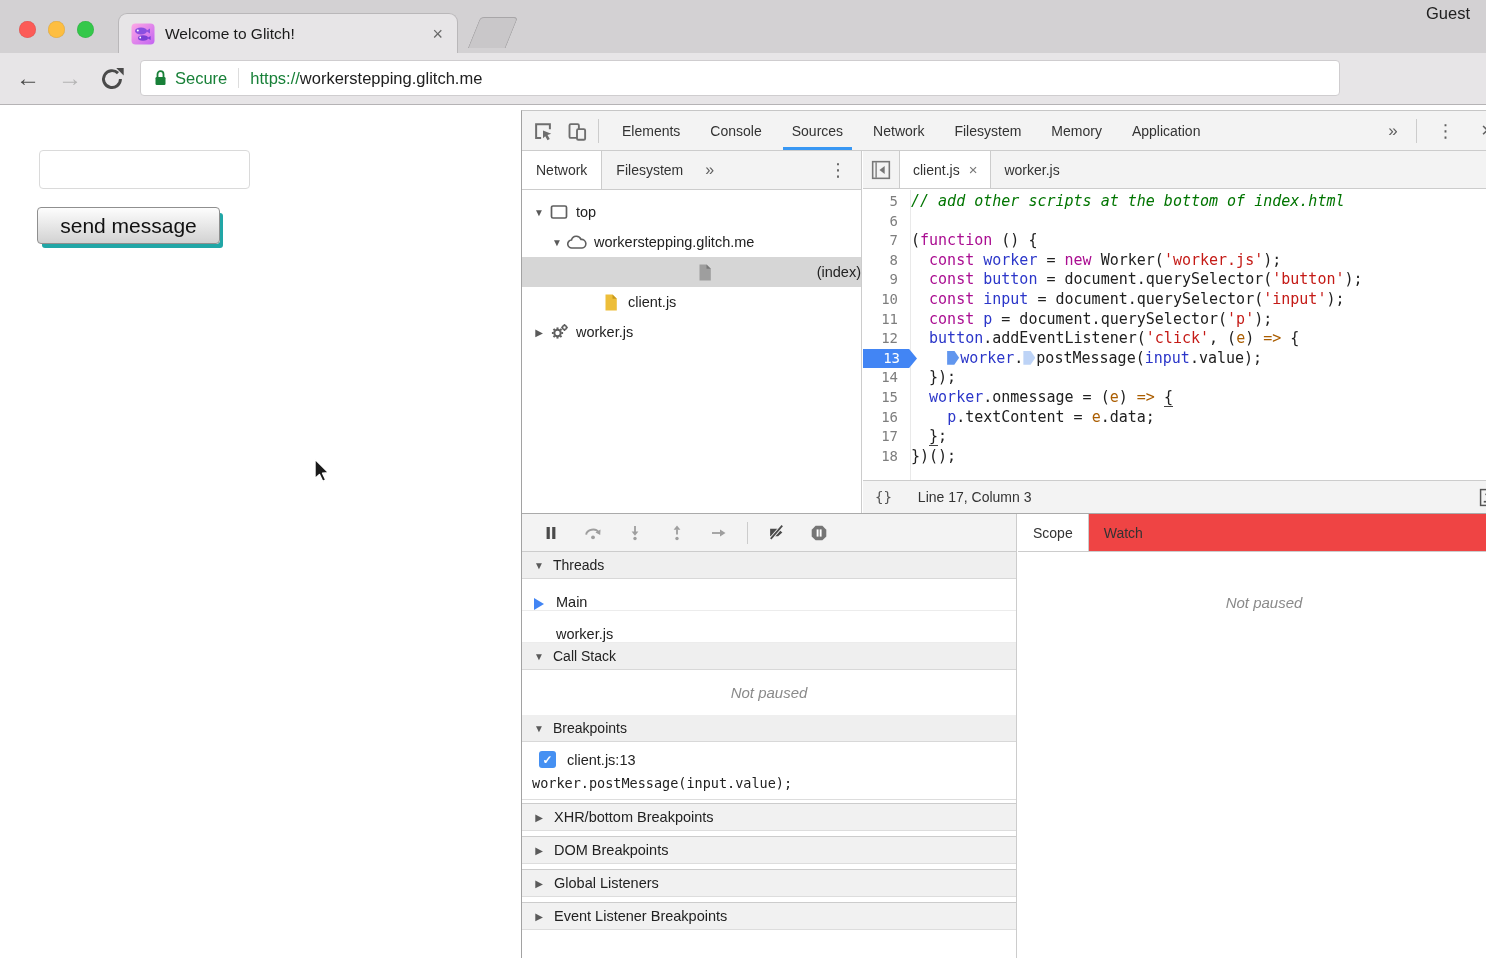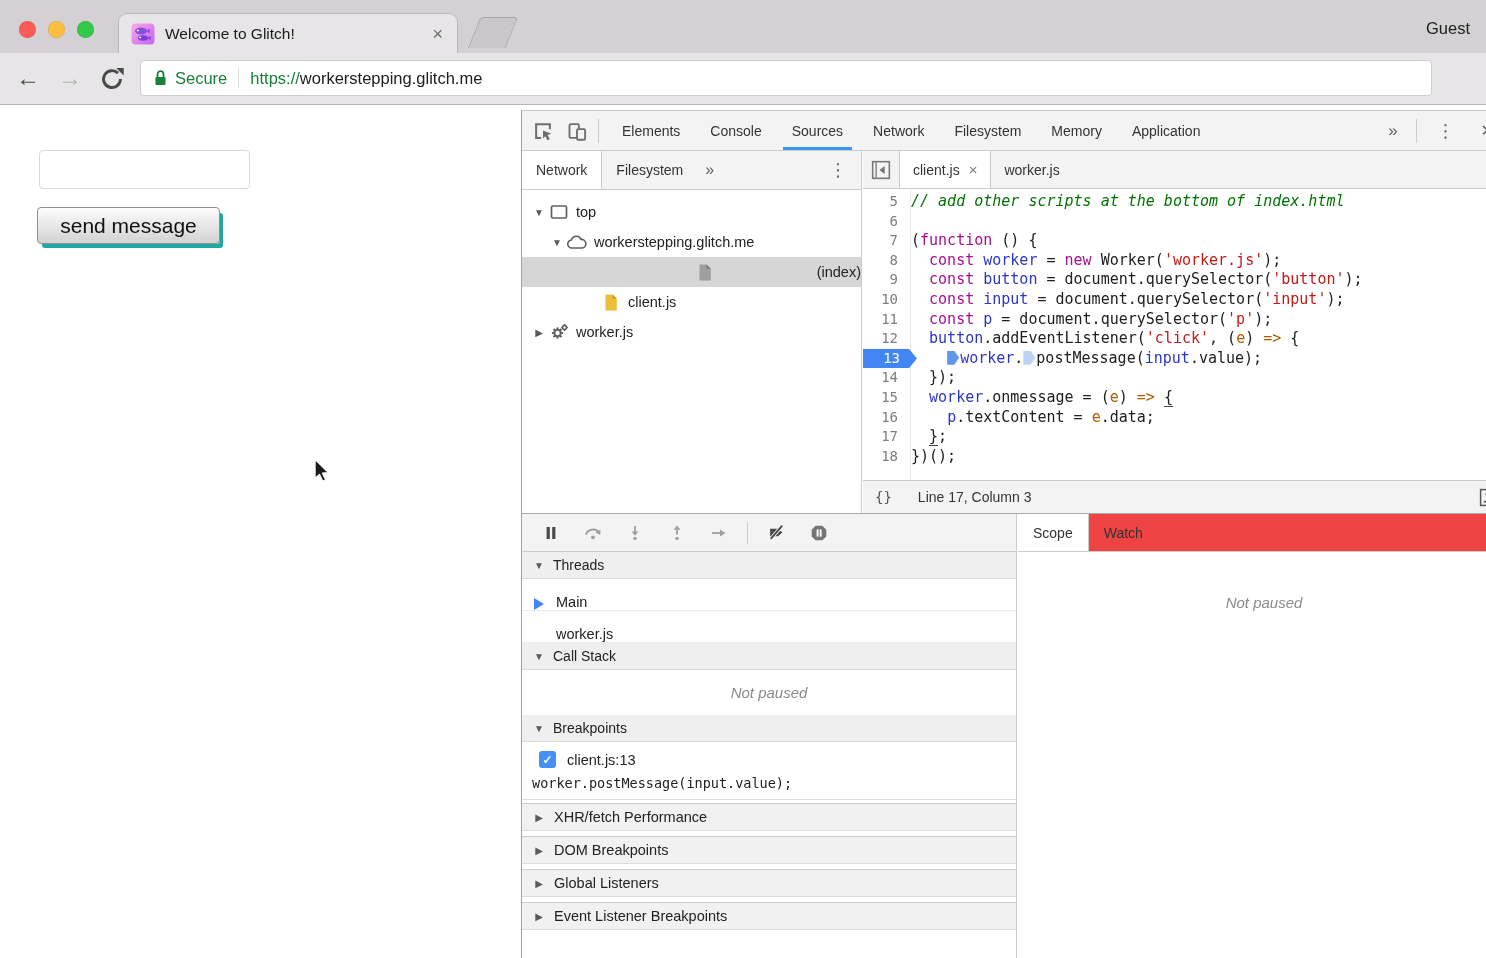--- a/index.html
+++ b/index.html
@@ -12,27 +12,27 @@
   .light.red{left:19px;background:var(--traffic-red);}
   .light.yellow{left:48px;background:var(--traffic-yellow);}
   .light.green{left:77px;background:var(--traffic-green);}
   .btab{position:absolute;left:118px;top:13px;width:340px;height:40px;background:#e7e5e7;
         border:1px solid #b9b7b9;border-bottom:none;border-radius:9px 9px 0 0;
         display:flex;align-items:center;padding:0 12px;box-sizing:border-box;}
   .btab-title{font-size:15.5px;color:#1b1b1b;margin-left:10px;flex:1;white-space:nowrap;overflow:hidden;}
   .btab-close{color:#6a6a6a;font-size:18px;line-height:1;padding:0 2px;}
   .newtab{position:absolute;left:474px;top:17px;width:36px;height:30px;background:#c9c7c9;
           border:1px solid #a8a6a8;border-bottom:none;transform:skewX(-22deg);border-radius:4px 4px 0 0;}
-  .profile{position:absolute;right:16px;top:19px;font-size:16.5px;color:#202020;}
+  .profile{position:absolute;right:16px;top:4px;font-size:16.5px;color:#202020;}
   .toolbar{position:absolute;left:0;top:53px;right:0;height:51px;background:#e7e5e7;border-bottom:1px solid #b5b3b5;}
   .nav-arrow{position:absolute;top:11px;font-size:24px;line-height:28px;color:#4a4a4a;}
   .nav-arrow.back{left:16px;}
   .nav-arrow.fwd{left:58px;color:#b4b4b4;}
   .nav-reload{position:absolute;left:99px;top:13px;}
-  .omnibox{position:absolute;left:140px;top:7px;width:1292px;height:36px;background:#fff;
+  .omnibox{position:absolute;left:140px;top:7px;width:1200px;height:36px;background:#fff;
            border:1px solid #cfcdcf;border-radius:4px;display:flex;align-items:center;
            padding:0 12px;box-sizing:border-box;}
   .secure-label{color:var(--secure-green);font-size:16.5px;margin-left:7px;}
   .ob-sep{width:1px;height:20px;background:#ddd;margin:0 11px;}
   .url{font-size:16.5px;color:#202020;white-space:nowrap;}
   .url .scheme{color:var(--secure-green);}
   .browser-menu{position:absolute;right:18px;top:66px;font-size:20px;color:#5a5a5a;line-height:22px;}
 
   
   .page{position:absolute;left:0;top:105px;right:0;bottom:0;background:#fff;}
@@ -489,21 +489,21 @@
         <div class="bp-entry">
           <div class="bp-row1">
             <span class="bp-check">✓</span>
             <span>client.js:13</span>
           </div>
           <div class="bp-code">worker.postMessage(input.value);</div>
         </div>
         <div class="col-secs" id="collapsed-sections">
             <div class="col-sec">
               <span class="chev">▶</span>
-              <span>XHR/fetch Performance</span>
+              <span>XHR/bottom Breakpoints</span>
             </div>
             <div class="col-sec">
               <span class="chev">▶</span>
               <span>DOM Breakpoints</span>
             </div>
             <div class="col-sec">
               <span class="chev">▶</span>
               <span>Global Listeners</span>
             </div>
             <div class="col-sec">

